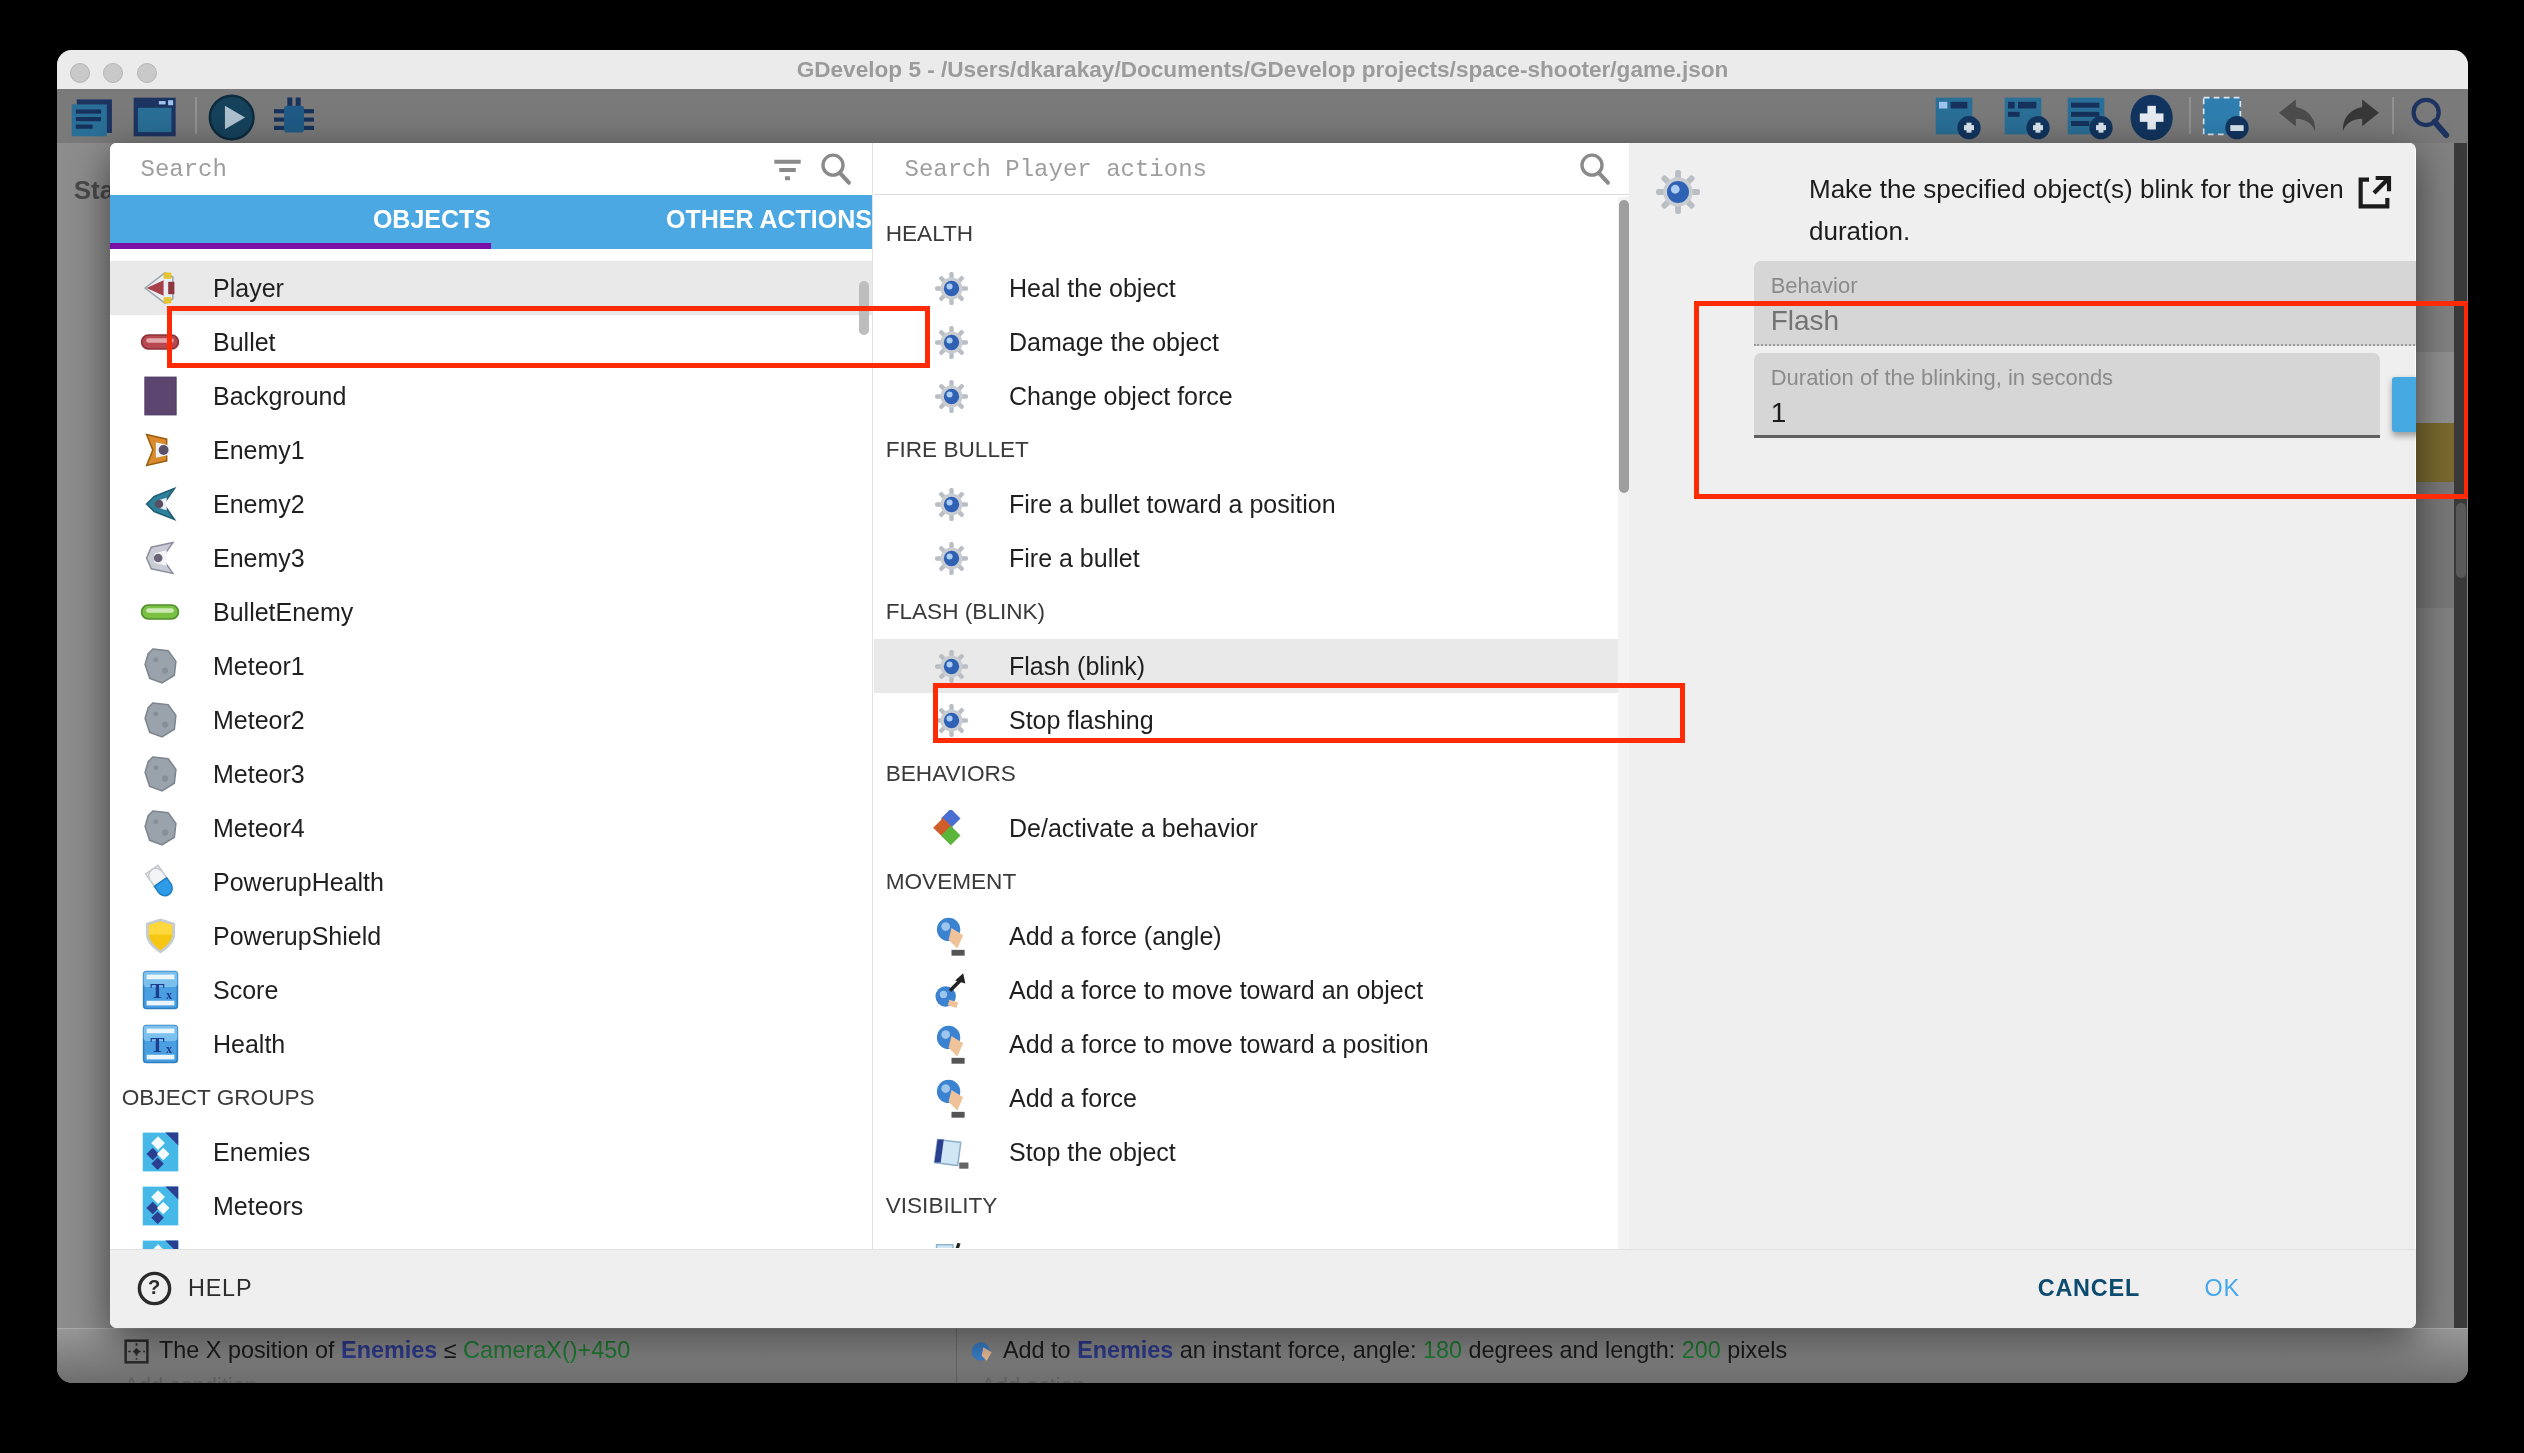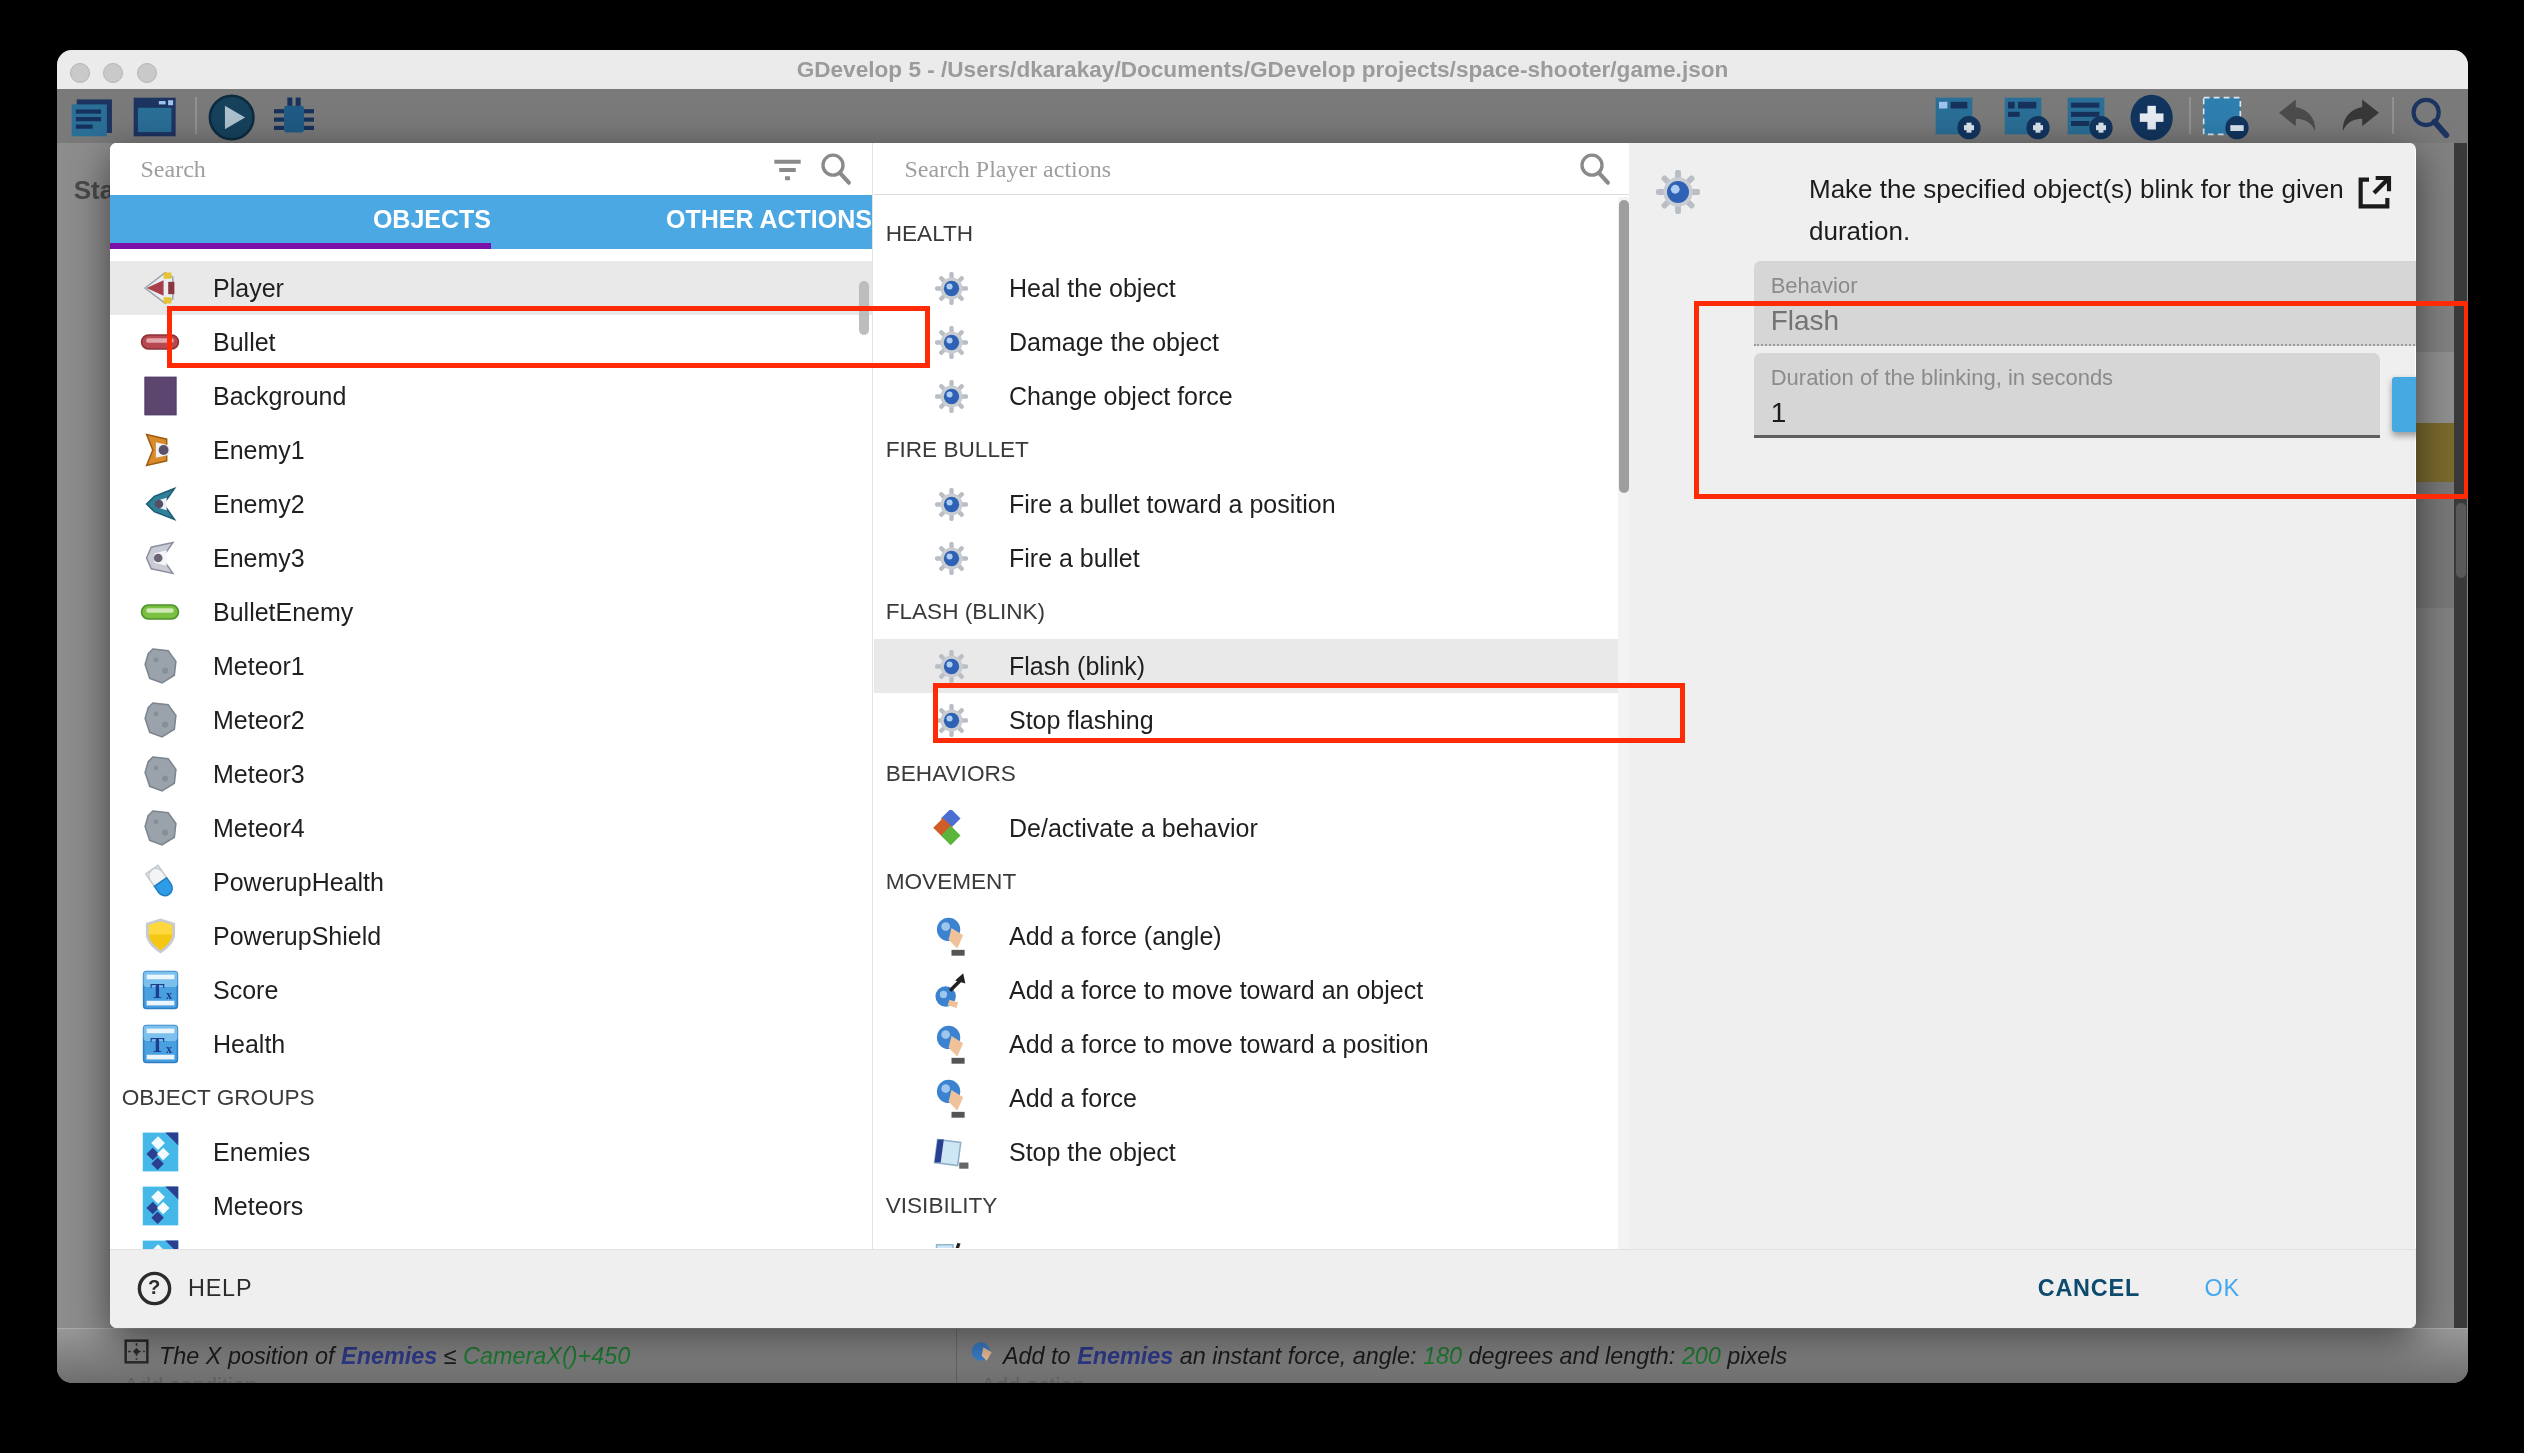--- a/index.html
+++ b/index.html
@@ -25,34 +25,34 @@
   .bgright .blk1{position:absolute;left:0;top:209px;width:39px;height:71px;background:#909090;}
   .bgright .blk2{position:absolute;left:0;top:280px;width:39px;height:59px;background:#7a6a2e;}
   .bgright .blk3{position:absolute;left:0;top:339px;width:39px;height:126px;background:#787878;}
   .bgright .rail{position:absolute;right:0.8px;top:0;width:13.4px;height:100%;background:#3a3a3a;}
   .bgright .railthumb{position:absolute;right:2.5px;top:360px;width:10px;height:75px;background:#5a5a5a;border-radius:5px;}
 
   
   .events{position:absolute;left:0;top:1278px;width:100%;height:55px;
           background:linear-gradient(#989898,#6e6e6e);border-top:0.8px solid #aaa;overflow:hidden;}
   .events .colsep{position:absolute;left:899px;top:0;width:0.8px;height:100%;background:rgba(0,0,0,.18);}
-  .evtext{position:absolute;top:14px;font-size:23.4px;color:#1b1b1b;white-space:nowrap;font-style:italic;}
+  .evtext{position:absolute;top:8px;font-size:23.4px;color:#1b1b1b;white-space:nowrap;}
   .evtext b{color:#2e3a8c;}
   .evtext .grn{color:#1e7d32;}
   .evadd{position:absolute;top:44px;font-size:22px;color:#5f5f5f;}
 
   
   .dialog{position:absolute;left:53px;top:93px;width:2306px;height:1185px;background:#fff;
           border-radius:6.7px;box-shadow:0 11.7px 40px rgba(0,0,0,.55);overflow:hidden;}
 
   
   .lpanel{position:absolute;left:0;top:0;width:763px;height:1106px;background:#fff;border-right:0.8px solid #e3e3e3;}
   .searchrow{position:absolute;left:0;top:0;width:100%;height:52px;background:#fff;}
   .searchrow input{position:absolute;left:28.5px;top:6.7px;width:603px;height:39px;border:none;outline:none;
-                   font-size:24px;color:#333;font-family:Liberation Serif, serif;background:transparent;}
+                   font-size:24px;color:#333;font-family:Liberation Mono, monospace;background:transparent;}
   .searchrow input::placeholder{color:#9e9e9e;}
   .tabs{position:absolute;left:0;top:52px;width:100%;height:54px;background:#4ba8e3;display:flex;}
   .tab{flex:1;text-align:right;line-height:48px;color:#fff;font-size:25px;font-weight:700;position:relative;}
   .tabline{position:absolute;left:0;bottom:0;width:381px;height:5.9px;background:#7b10a8;}
   .objlist{position:absolute;left:0;top:118px;width:100%;height:988px;overflow:hidden;}
   .row{position:relative;height:54px;display:flex;align-items:center;padding-left:30px;}
   .row .ic{width:40px;height:47px;display:flex;align-items:center;justify-content:center;}
   .row .lbl{margin-left:33px;font-size:25px;color:#1f1f1f;white-space:nowrap;}
   .row.sel{background:#e9e9e9;}
   .hdrrow{height:54px;display:flex;align-items:center;padding-left:11.7px;font-size:22.6px;color:#3a3a3a;}

